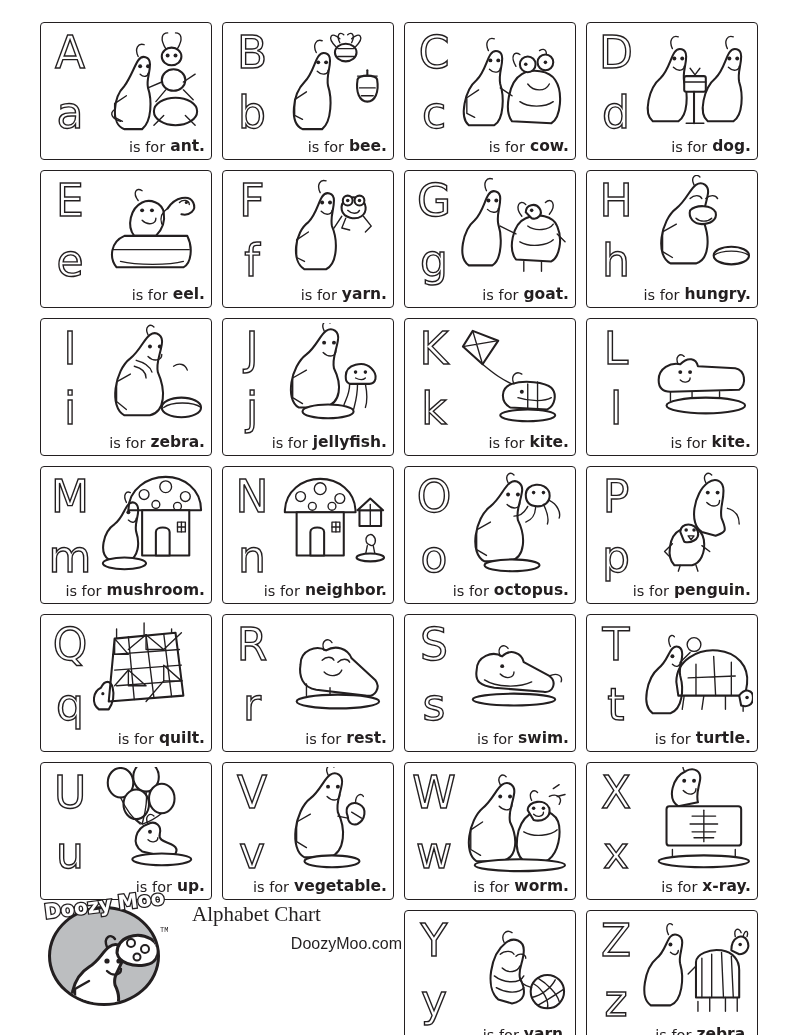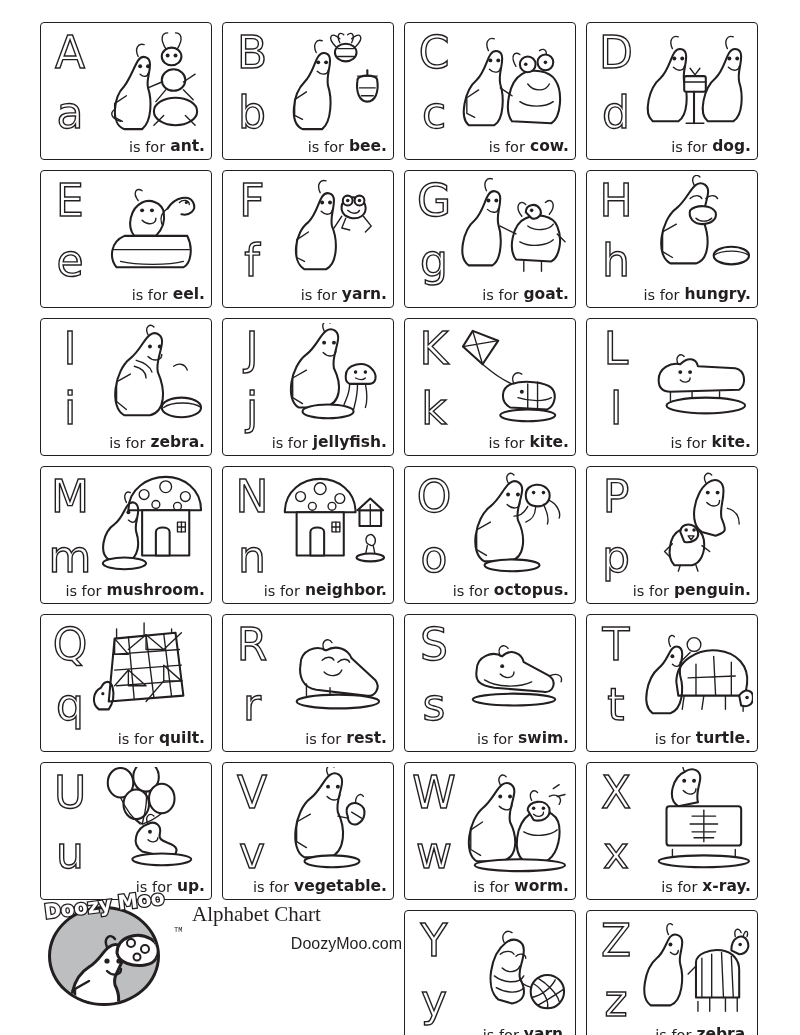--- a/index.html
+++ b/index.html
@@ -164,21 +164,21 @@
     font-family: "DejaVu Sans", sans-serif;
     font-weight: 700;
     font-size: 20px;
     color: #ffffff;
     transform: rotate(-7deg);
     letter-spacing: -0.3px;
     white-space: nowrap;
   }
   .logo-tm {
     position: absolute;
-    left: 132px;
+    left: 118px;
     top: 34px;
     font-size: 7px;
     font-family: Liberation Mono, monospace;
     color: #231f20;
   }
   .footer-text {
     position: absolute;
     left: 152px;
     top: 22px;
     width: 210px;

